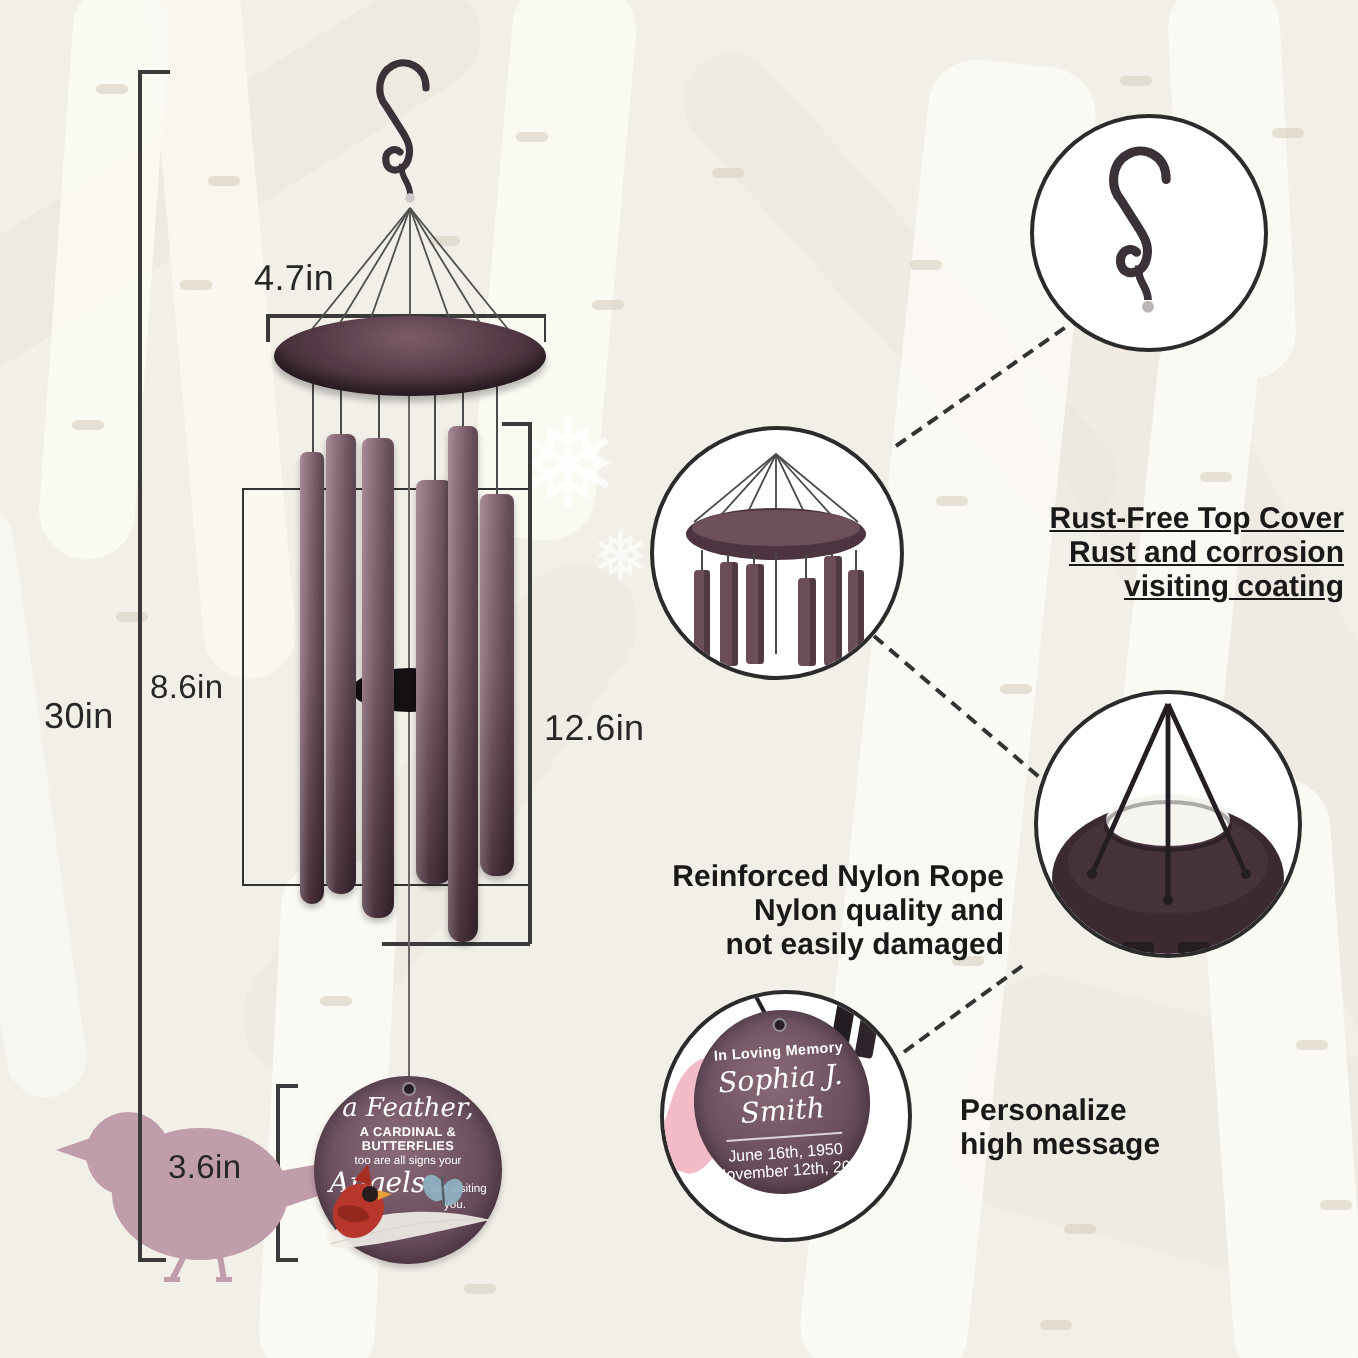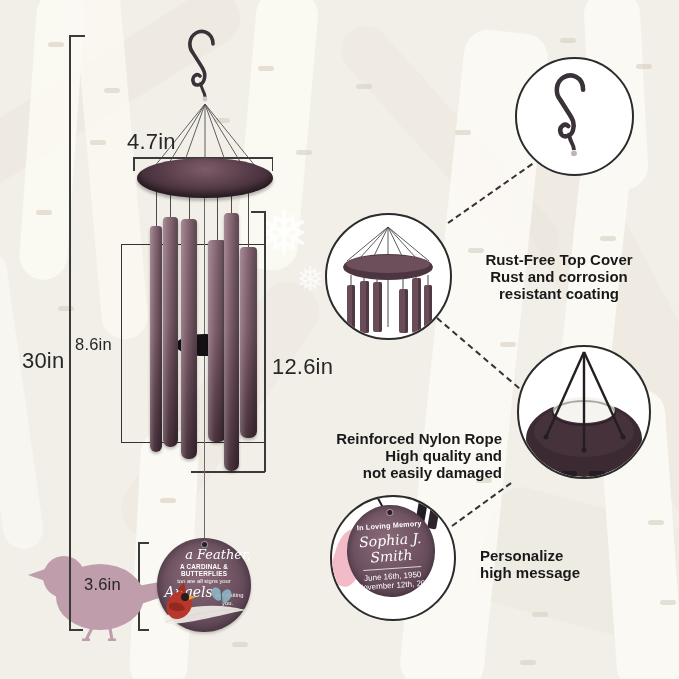--- a/index.html
+++ b/index.html
@@ -6,21 +6,21 @@
   #canvas{position:relative;width:679px;height:679px;background:#f2efe9;overflow:hidden;
           font-family:"Liberation Sans",sans-serif;color:#1d1d1d;}
   .abs{position:absolute;}
   
   .trunk{position:absolute;background:#fbf9f3;border-radius:24px;}
   .band{position:absolute;background:#ebe6dc;border-radius:30px;}
   .snow{position:absolute;color:#ffffff;opacity:.85;line-height:1;}
   
   .mline{position:absolute;background:#3a3a3a;z-index:1;}
   .mline30{z-index:3;}
-  .mlabel{position:absolute;font-size:22px;color:#272727;z-index:6;letter-spacing:.2px;}
+  .mlabel{position:absolute;font-size:18px;color:#272727;z-index:6;letter-spacing:.2px;}
   .box86{position:absolute;border:1.5px solid #333;z-index:1;background:transparent;}
   
   .string{position:absolute;width:1px;background:#4c4c4c;z-index:2;}
   .tube{position:absolute;z-index:4;border-radius:4px 4px 7px 7px;
         background:linear-gradient(90deg,rgba(255,255,255,.22),rgba(255,255,255,0) 38%,rgba(0,0,0,.30) 88%),
                    linear-gradient(180deg,#8d6d7a 0%,#7e5f6c 45%,#5f4450 78%,#4a323d 100%);
         box-shadow:0 2px 3px rgba(0,0,0,.25);}
   .cover{position:absolute;left:137px;top:158px;width:136px;height:40px;border-radius:50%;z-index:4;
          background:radial-gradient(ellipse at 50% 28%,#7d5b69 0%,#553b47 48%,#33222b 100%);
          box-shadow:0 3px 3px rgba(0,0,0,.25), inset 0 -5px 7px rgba(0,0,0,.45);}
@@ -140,21 +140,21 @@
 
   <div class="tube" style="left:150px;top:226px;width:12px;height:226px;"></div>
   <div class="tube" style="left:163px;top:217px;width:15px;height:230px;"></div>
   <div class="tube" style="left:181px;top:219px;width:16px;height:240px;"></div>
   <div class="tube" style="left:208px;top:240px;width:18px;height:202px;"></div>
   <div class="tube" style="left:224px;top:213px;width:15px;height:258px;"></div>
   <div class="tube" style="left:240px;top:247px;width:17px;height:191px;"></div>
 
   <div class="sail">
     <div class="hole"></div>
-    <div class="script" style="margin-top:9px;font-size:13px;text-align:right;">a Feather,</div>
+    <div class="script" style="margin-top:9px;font-size:13px;">a Feather,</div>
     <div style="font-size:6.4px;font-weight:700;letter-spacing:.2px;margin-top:1px;">A CARDINAL &amp; BUTTERFLIES</div>
     <div style="font-size:5.8px;margin-top:1px;">too are all signs your</div>
     <div style="display:flex;justify-content:center;align-items:baseline;gap:3px;margin-top:0;">
       <span class="script" style="font-size:14px;">Angels</span>
       <span style="font-size:5.8px;">are visiting</span>
     </div>
     <div style="font-size:5.8px;text-align:right;margin-right:18px;">you.</div>
     <svg style="position:absolute;left:0;bottom:2px;" width="94" height="50" viewBox="0 0 94 50">
       <path d="M6 38 C22 26 58 22 88 30 C60 36 30 44 10 44 Z" fill="#f3f0ea" opacity="0.9"></path>
       <path d="M8 42 C36 34 66 28 88 30" stroke="#dcd6d0" stroke-width="0.8" fill="none"></path>
@@ -218,24 +218,24 @@
       <g fill="rgba(0,0,0,.25)">
         <rect x="25" y="70" width="3" height="46"></rect>
           <rect x="39" y="66" width="3" height="52"></rect>
         <rect x="52" y="67" width="3" height="50"></rect>
           <rect x="78" y="74" width="3" height="44"></rect>
         <rect x="91" y="63" width="3" height="55"></rect>
           <rect x="102" y="70" width="3" height="42"></rect>
       </g>
     </svg>
   </div>
-  <div class="ctext" style="left:474px;top:251px;width:170px;text-align:center;">
+  <div class="ctext" style="left:502px;top:251px;width:170px;text-align:right;text-decoration:underline;">
     <div>Rust-Free Top Cover</div>
     <div>Rust and corrosion</div>
-    <div>resistant coating</div>
+    <div>visiting coating</div>
   </div>
 
   <div class="ccirc" style="left:517px;top:345px;width:130px;height:130px;">
     <svg width="130" height="130" viewBox="0 0 130 130">
       <ellipse cx="65" cy="92" rx="58" ry="38" fill="#3c2a33"></ellipse>
       <ellipse cx="65" cy="84" rx="50" ry="26" fill="#46323b"></ellipse>
       <ellipse cx="65" cy="63" rx="31" ry="13" fill="#f6f4ef"></ellipse>
       <ellipse cx="65" cy="66" rx="31" ry="12" fill="none" stroke="rgba(0,0,0,.3)" stroke-width="2"></ellipse>
       <g stroke="#241d22" stroke-width="2.4">
         <line x1="65" y1="5" x2="27" y2="90"></line>
@@ -244,21 +244,21 @@
       </g>
       <circle cx="27" cy="90" r="2.5" fill="#241d22"></circle>
       <circle cx="104" cy="90" r="2.5" fill="#241d22"></circle>
       <circle cx="65" cy="103" r="2.5" fill="#241d22"></circle>
       <rect x="42" y="124" width="16" height="6" rx="2" fill="#241d22"></rect>
       <rect x="70" y="124" width="16" height="6" rx="2" fill="#241d22"></rect>
     </svg>
   </div>
   <div class="ctext" style="right:177px;top:390px;width:220px;text-align:right;margin-top:40px;">
     <div>Reinforced Nylon Rope</div>
-    <div>High quality and</div>
+    <div>Nylon quality and</div>
     <div>not easily damaged</div>
   </div>
 
   <div class="ccirc" style="left:330px;top:495px;width:122px;height:122px;">
     <div style="position:absolute;left:2px;top:32px;width:30px;height:58px;background:#f3bac7;border-radius:40%;transform:rotate(18deg);z-index:1;"></div>
     <div class="sliver" style="left:84px;top:0;width:9px;height:42px;transform:rotate(10deg);"></div>
     <div class="sliver" style="left:98px;top:-2px;width:9px;height:34px;transform:rotate(10deg);background:#2e242c;"></div>
     <div style="position:absolute;left:48px;top:0;width:1.5px;height:14px;background:#241d22;transform:rotate(-28deg);z-index:2;"></div>
     <div class="tag">
       <div style="position:absolute;left:42px;top:4px;width:5px;height:5px;border-radius:50%;background:#2a1f26;border:1px solid rgba(255,255,255,.5);"></div>

